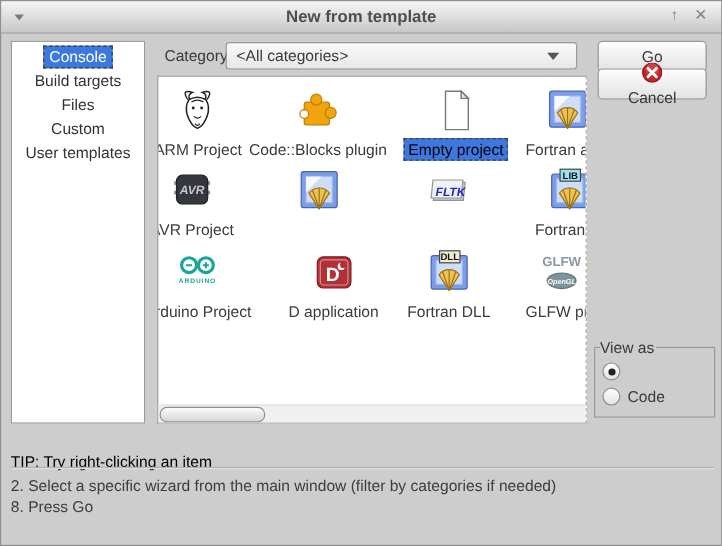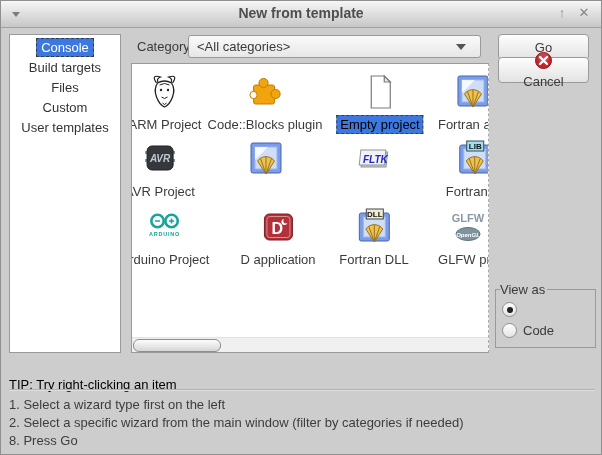--- a/index.html
+++ b/index.html
@@ -289,18 +289,17 @@
     </div>
     <div class="radio-row">
       <span class="radio"></span>
       <span>Code</span>
     </div>
   </fieldset>
 
   <div class="tip">TIP: Try right-clicking an item</div>
   <div class="sep"></div>
   <div class="instructions">
-    <div>1. Select a wizard type first on the left</div>
     <div>2. Select a specific wizard from the main window (filter by categories if needed)</div>
     <div>8. Press Go</div>
   </div>
 
 </div>
 
 </body></html>

